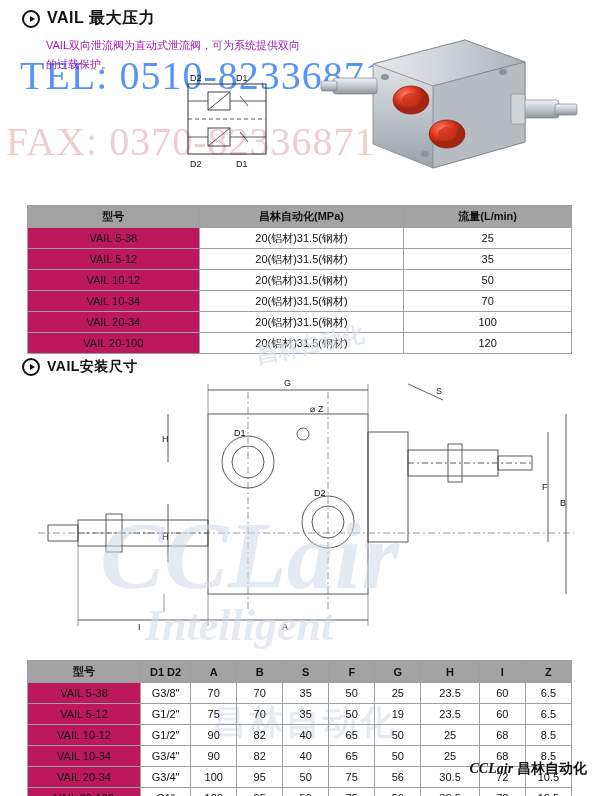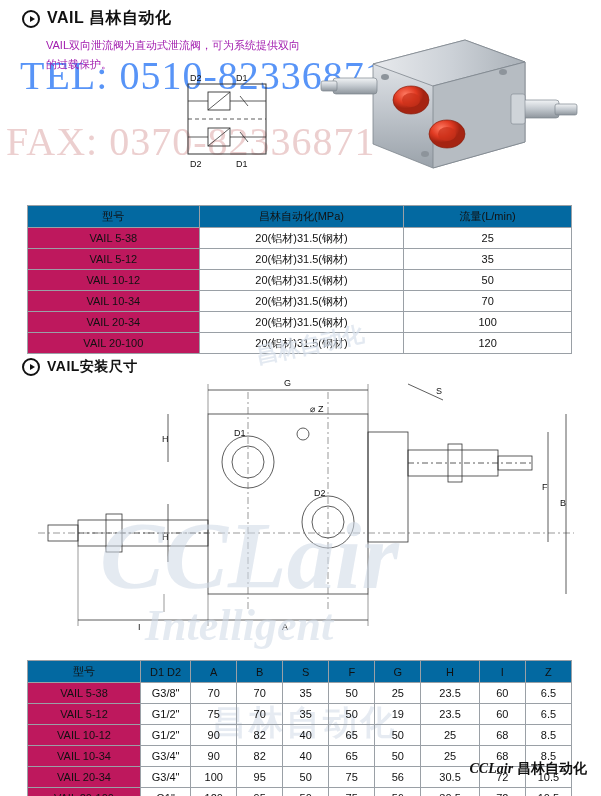--- a/index.html
+++ b/index.html
@@ -90,22 +90,22 @@
   }
   table.spec th, table.spec td{
     border:1px solid #9aa0a6;
     text-align:center;
     height:20px;
     padding:0 4px;
     font-weight:normal;
     color:#111;
   }
   table.spec th{
-    background:#0369a1;
-    font-weight:normal;
+    background:#a3a3a3;
+    font-weight:bold;
     height:21px;
   }
   table.spec td.nm{background:#be185d;}
   #spec1{left:27px;top:205px;width:545px;}
   #spec1 col.c1{width:172px;}
   #spec1 col.c2{width:205px;}
   #spec1 col.c3{width:168px;}
 
   #spec2{left:27px;top:660px;width:545px;}
 
@@ -121,21 +121,21 @@
 </head>
 <body>
 
 <div class="page">
 
   <div class="wm-tel">TEL: 0510-82336871</div>
   <div class="wm-fax">FAX: 0370-82336871</div>
 
   <div class="sec-head" id="head-main">
     <span class="bullet"></span>
-    <span class="txt">VAIL 昌林自动化</span>
+    <span class="txt">VAIL 最大压力</span>
   </div>
   <div class="desc">VAIL双向泄流阀为直动式泄流阀，可为系统提供双向的过载保护。</div>
 
   <svg class="photo" style="left:178px;top:72px;width:130px;height:100px;" viewBox="0 0 130 100">
     <rect x="10" y="12" width="78" height="70" fill="none" stroke="#333" stroke-width="1"></rect>
     <line x1="10" y1="47" x2="88" y2="47" stroke="#333" stroke-width="0.8" stroke-dasharray="4,3"></line>
     <rect x="30" y="20" width="22" height="18" fill="none" stroke="#333" stroke-width="0.9"></rect>
     <line x1="30" y1="38" x2="52" y2="20" stroke="#333" stroke-width="0.8"></line>
     <rect x="30" y="56" width="22" height="18" fill="none" stroke="#333" stroke-width="0.9"></rect>
     <line x1="30" y1="74" x2="52" y2="56" stroke="#333" stroke-width="0.8"></line>

